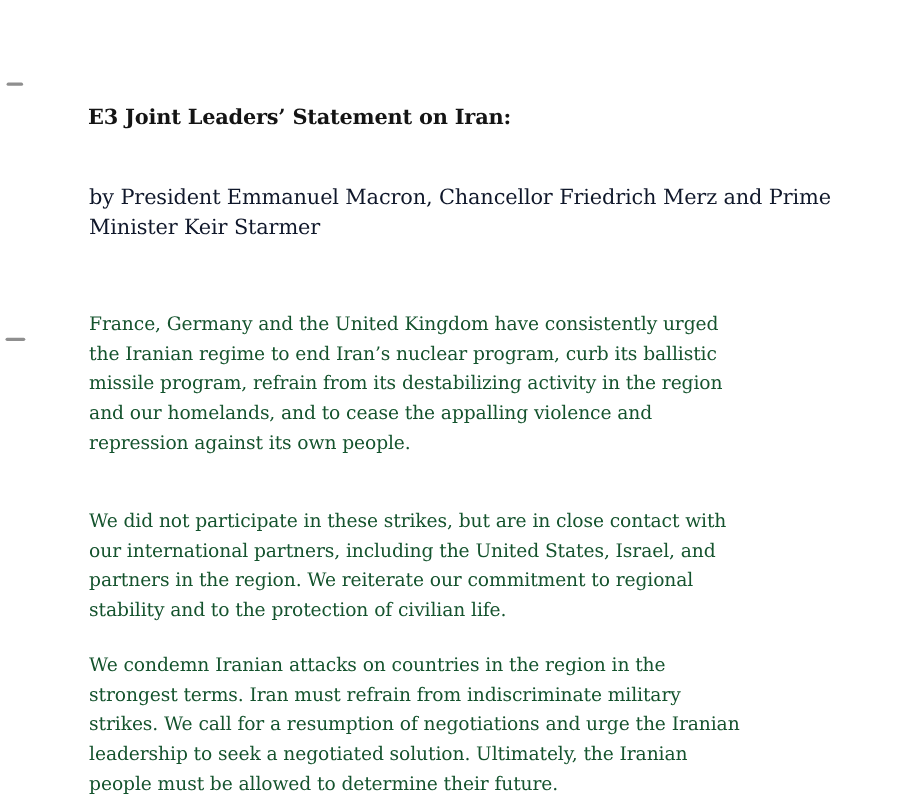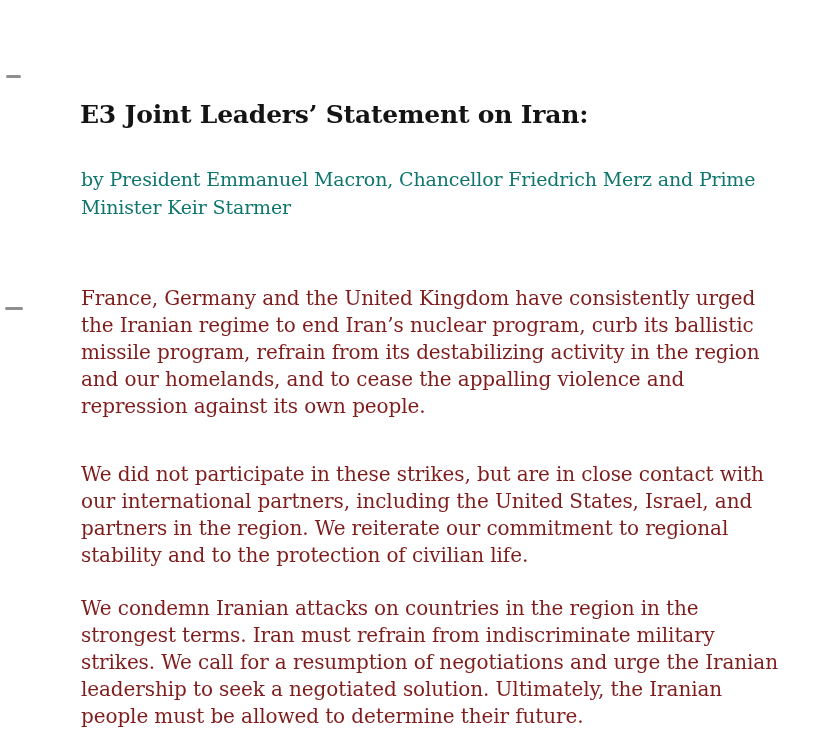--- a/index.html
+++ b/index.html
@@ -8,44 +8,44 @@
     height: 729px;
     background: #ffffff;
     position: relative;
     overflow: hidden;
     font-family: "DejaVu Serif", serif;
   }
   .article-title {
     position: absolute;
     left: 80px;
     top: 83px;
-    font-size: 25px;
+    font-size: 19px;
     font-weight: 700;
     color: #141414;
     letter-spacing: -0.2px;
     white-space: nowrap;
   }
   .byline {
     position: absolute;
     left: 81px;
     top: 165px;
     font-size: 19px;
     line-height: 28px;
-    color: #0f766e;
+    color: #0f172a;
     letter-spacing: -0.15px;
     white-space: pre-line;
     width: 710px;
   }
   .paragraph {
     position: absolute;
     left: 81px;
     width: 720px;
-    font-size: 20px;
+    font-size: 17px;
     line-height: 27px;
-    color: #7f1d1d;
+    color: #14532d;
     letter-spacing: -0.1px;
     white-space: pre-line;
   }
   .paragraph-1 { top: 265px; }
   .paragraph-2 { top: 429px; margin-top: 32px; }
   .paragraph-3 { top: 575px; }
   .margin-dash {
     position: absolute;
     height: 3px;
     border-radius: 1.5px;

